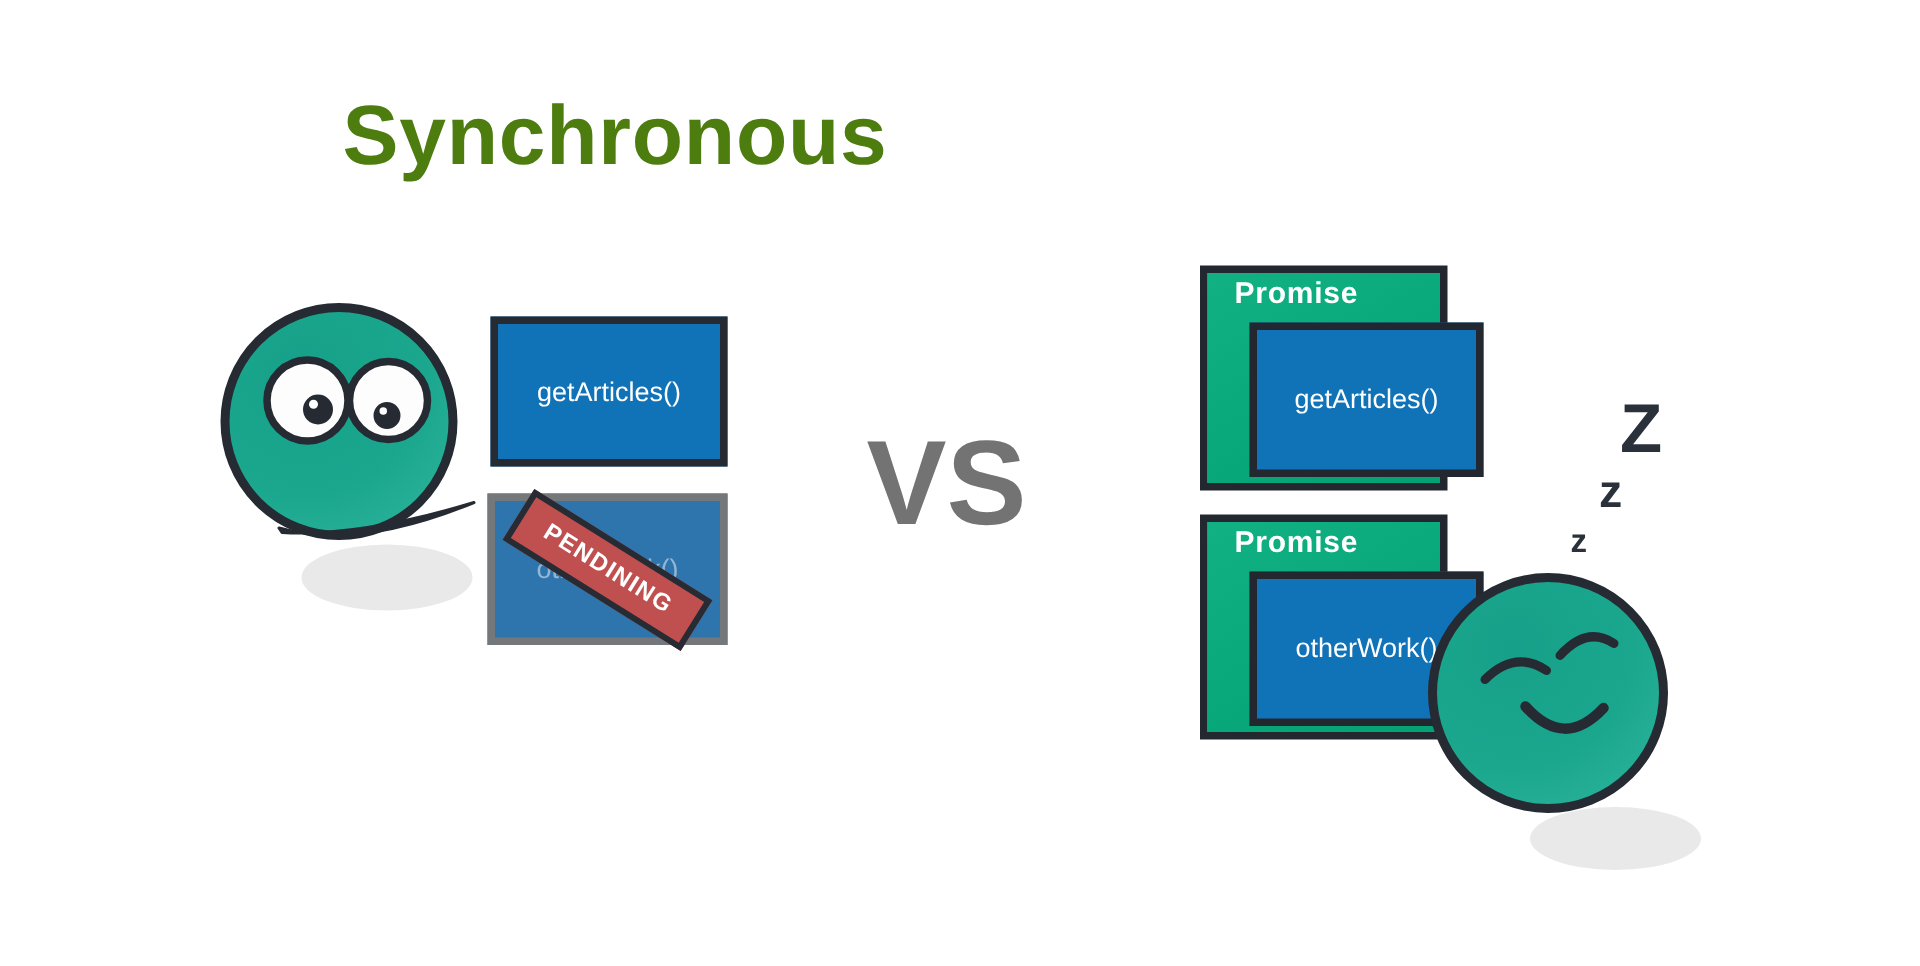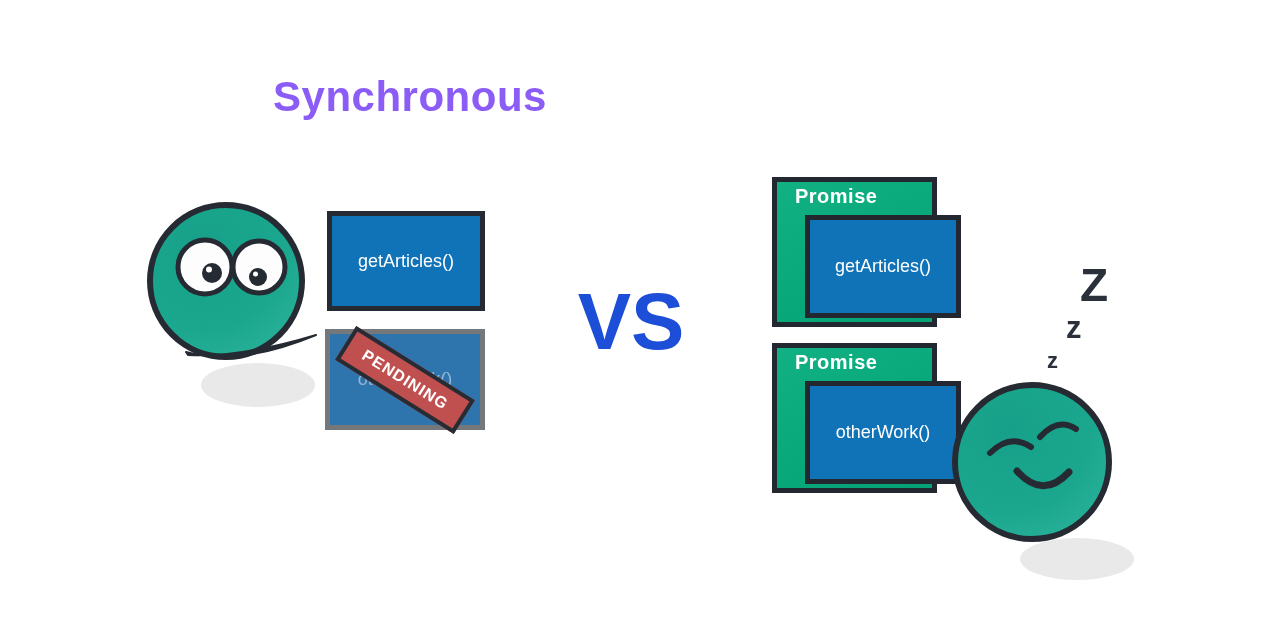--- a/index.html
+++ b/index.html
@@ -1,27 +1,27 @@
 <!DOCTYPE html>
 <html><head>
 <meta charset="utf-8">
 <style>
   html,body { margin:0; padding:0; background:#ffffff; }
   .canvas {
     position:relative; width:1280px; height:644px; background:#ffffff;
     overflow:hidden; font-family:"Liberation Sans", sans-serif;
   }
   .title {
-    position:absolute; top:76px; transform:translateX(-50%);
-    font-size:42px; font-weight:bold; color:#8b5cf6; line-height:1;
+    position:absolute; top:62px; transform:translateX(-50%);
+    font-size:56px; font-weight:bold; color:#4d7c0f; line-height:1;
     letter-spacing:0.5px; white-space:nowrap;
   }
   .vs {
     position:absolute; left:631px; top:322px; transform:translate(-50%,-50%);
-    font-size:80px; font-weight:bold; color:#1d4ed8; line-height:1;
+    font-size:80px; font-weight:bold; color:#737373; line-height:1;
   }
   .face { position:absolute; }
 
   .task-box {
     position:absolute; left:327px; top:211px; width:158px; height:100px;
     background:#1072b7; border:5px solid #262b33; box-sizing:border-box;
     display:flex; align-items:center; justify-content:center;
     color:#ffffff; font-size:18px;
   }
   .blocked-box {
@@ -34,21 +34,21 @@
   .stamp {
     position:absolute; left:50%; top:50%; width:140px; height:40px;
     transform:translate(-50%,-50%) rotate(32deg);
     background:#bf504f; border:4px solid #272b33; box-sizing:border-box;
     display:flex; align-items:center; justify-content:center;
     color:#ffffff; font-size:16px; font-weight:bold; letter-spacing:1px;
     white-space:nowrap;
   }
 
   .promise {
-    position:absolute; left:772px; width:165px; height:150px;
+    position:absolute; left:800px; width:165px; height:150px;
     background:linear-gradient(150deg,#11b183 0%, #03a173 100%);
     border:5px solid #232830; box-sizing:border-box;
   }
   .promise .header {
     position:absolute; left:18px; top:3px; color:#ffffff;
     font-size:20px; font-weight:bold; letter-spacing:0.5px;
   }
   .promise .inner {
     position:absolute; left:28px; top:33px; width:156px; height:103px;
     background:#1072b7; border:5px solid #232830; box-sizing:border-box;

